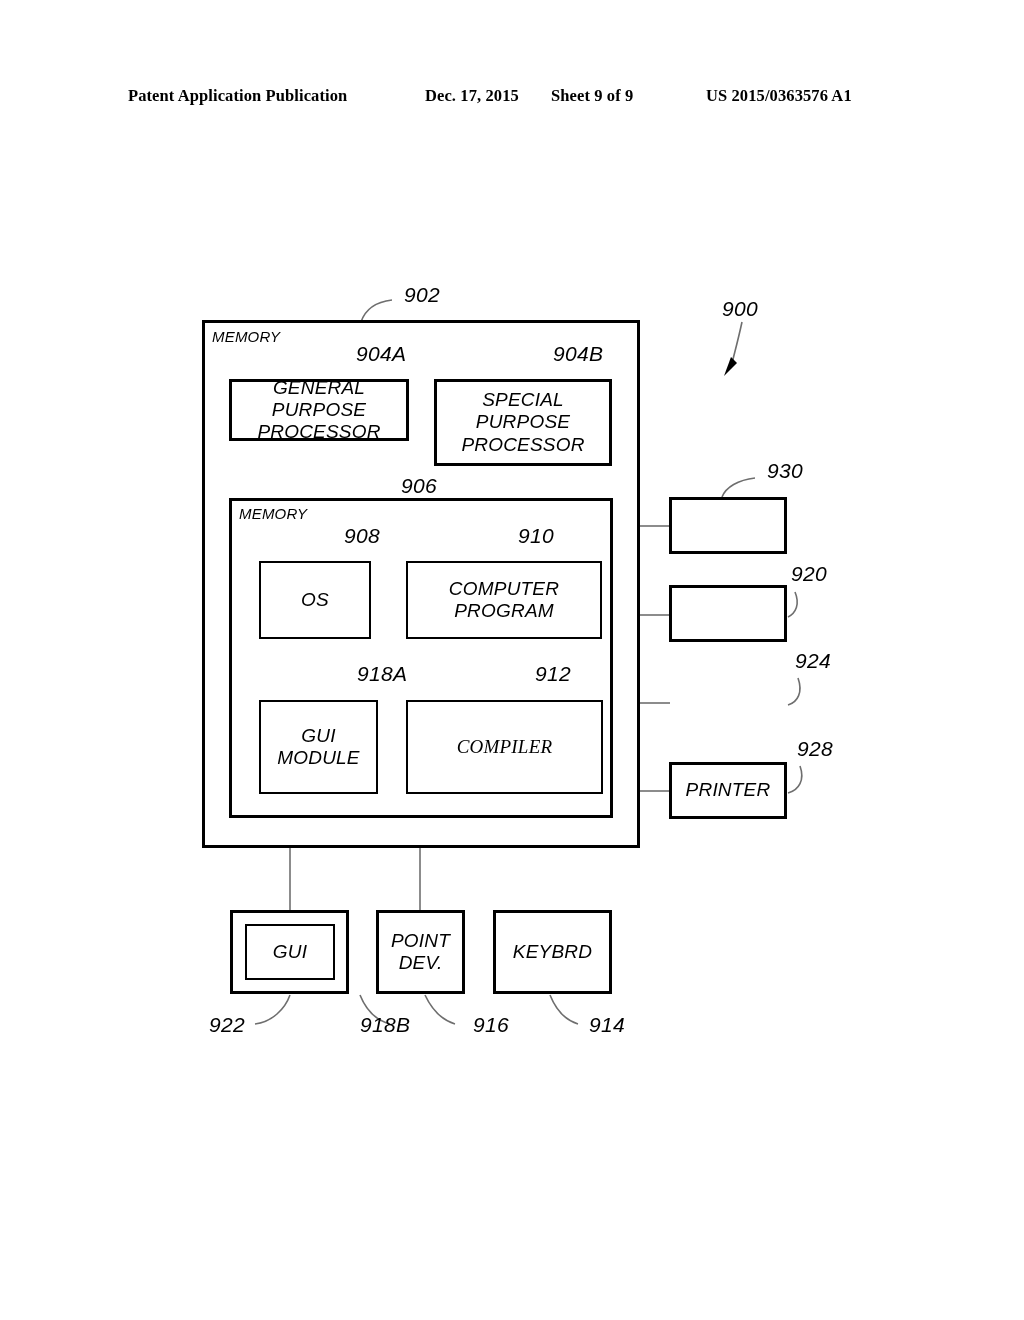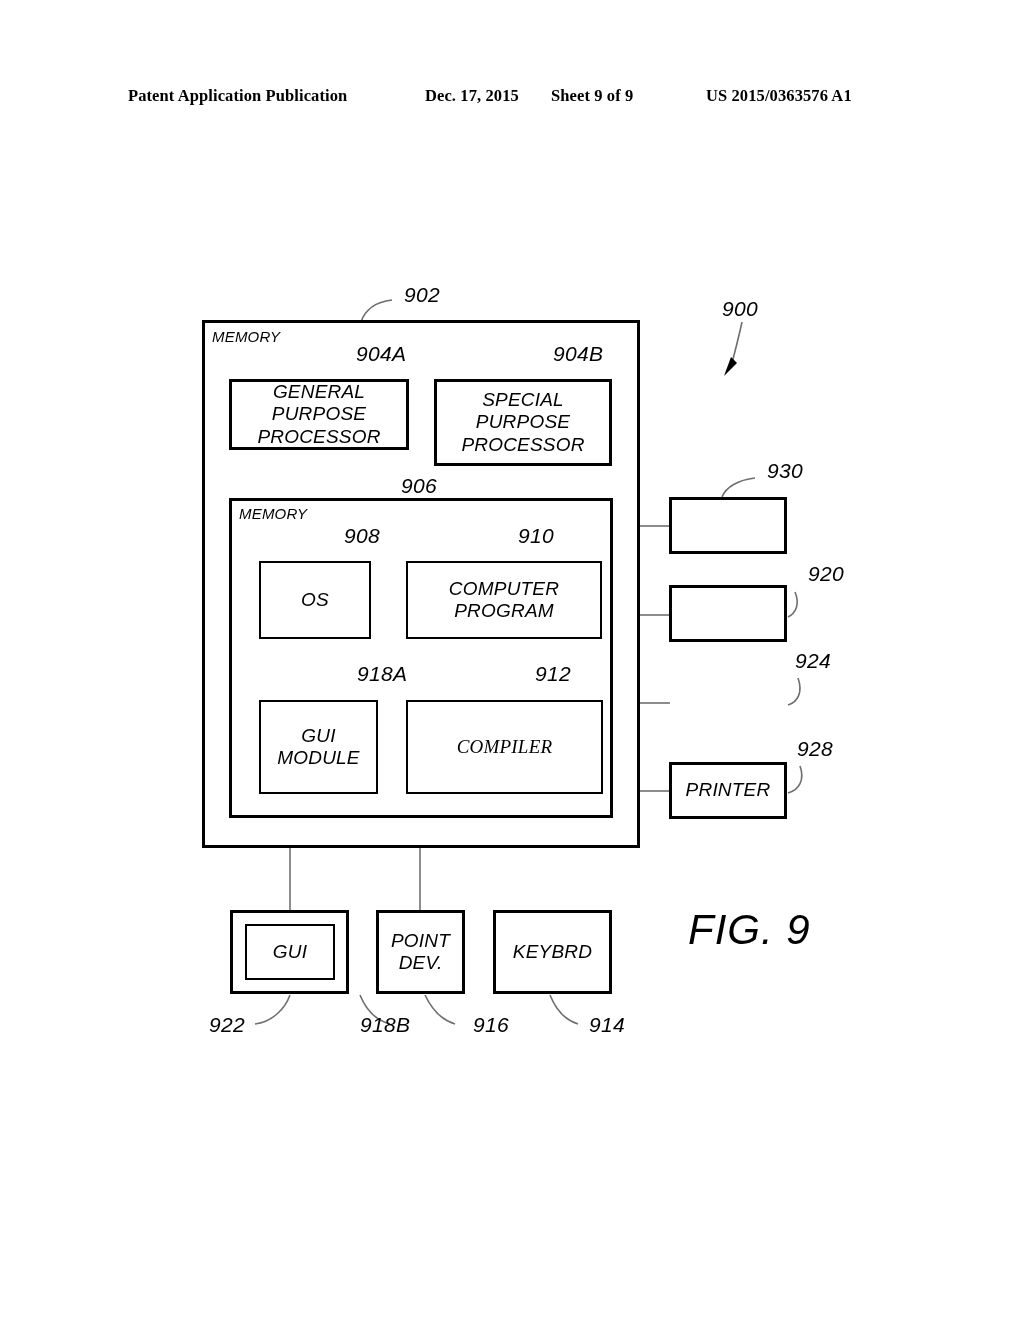--- a/index.html
+++ b/index.html
@@ -173,21 +173,21 @@
   <div class="conn conn-h" style="left:640px; top:702px; width:30px;"></div>
   <div class="conn conn-h" style="left:640px; top:790px; width:30px;"></div>
 
   <div class="conn conn-v" style="left:289px; top:848px; height:62px;"></div>
   <div class="conn conn-v" style="left:419px; top:848px; height:62px;"></div>
 
   <div class="container-box" style="left:202px; top:320px; width:438px; height:528px;"></div>
   <div class="container-label" style="left:212px; top:328px;">MEMORY</div>
   <div class="ref" style="left:404px; top:283px;">902</div>
 
-  <div class="box" style="left:229px; top:379px; width:180px; height:71px;">
+  <div class="box" style="left:229px; top:379px; width:180px; height:62px;">
     <span style="white-space:pre-line;">GENERAL
 PURPOSE
 PROCESSOR</span>
   </div>
   <div class="ref" style="left:356px; top:342px;">904A</div>
 
   <div class="box" style="left:434px; top:379px; width:178px; height:87px;">
     <span style="white-space:pre-line;">SPECIAL
 PURPOSE
 PROCESSOR</span>
@@ -221,21 +221,21 @@
   <div class="ref" style="left:535px; top:662px;">912</div>
 
   <div class="box" style="left:669px; top:497px; width:118px; height:57px;">
     <span style="white-space:pre-line;"></span>
   </div>
   <div class="ref" style="left:767px; top:459px;">930</div>
 
   <div class="box" style="left:669px; top:585px; width:118px; height:57px;">
     <span style="white-space:pre-line;"></span>
   </div>
-  <div class="ref" style="left:808px; top:562px;">920</div>
+  <div class="ref" style="left:791px; top:562px;">920</div>
 
   <div class="ref" style="left:795px; top:649px;">924</div>
 
   <div class="box" style="left:669px; top:762px; width:118px; height:57px;">
     <span style="white-space:pre-line;">PRINTER</span>
   </div>
   <div class="ref" style="left:797px; top:737px;">928</div>
 
   <div class="box" style="left:230px; top:910px; width:119px; height:84px;">
     <span style="white-space:pre-line;"></span>
@@ -252,15 +252,14 @@
   </div>
   <div class="ref" style="left:473px; top:1013px;">916</div>
 
   <div class="box" style="left:493px; top:910px; width:119px; height:84px;">
     <span style="white-space:pre-line;">KEYBRD</span>
   </div>
   <div class="ref" style="left:589px; top:1013px;">914</div>
 
   <div class="ref" style="left:722px; top:297px;">900</div>
 
-  <div id="fig-caption">FIG.  9</div>
 
 </div>
 
 </body></html>

